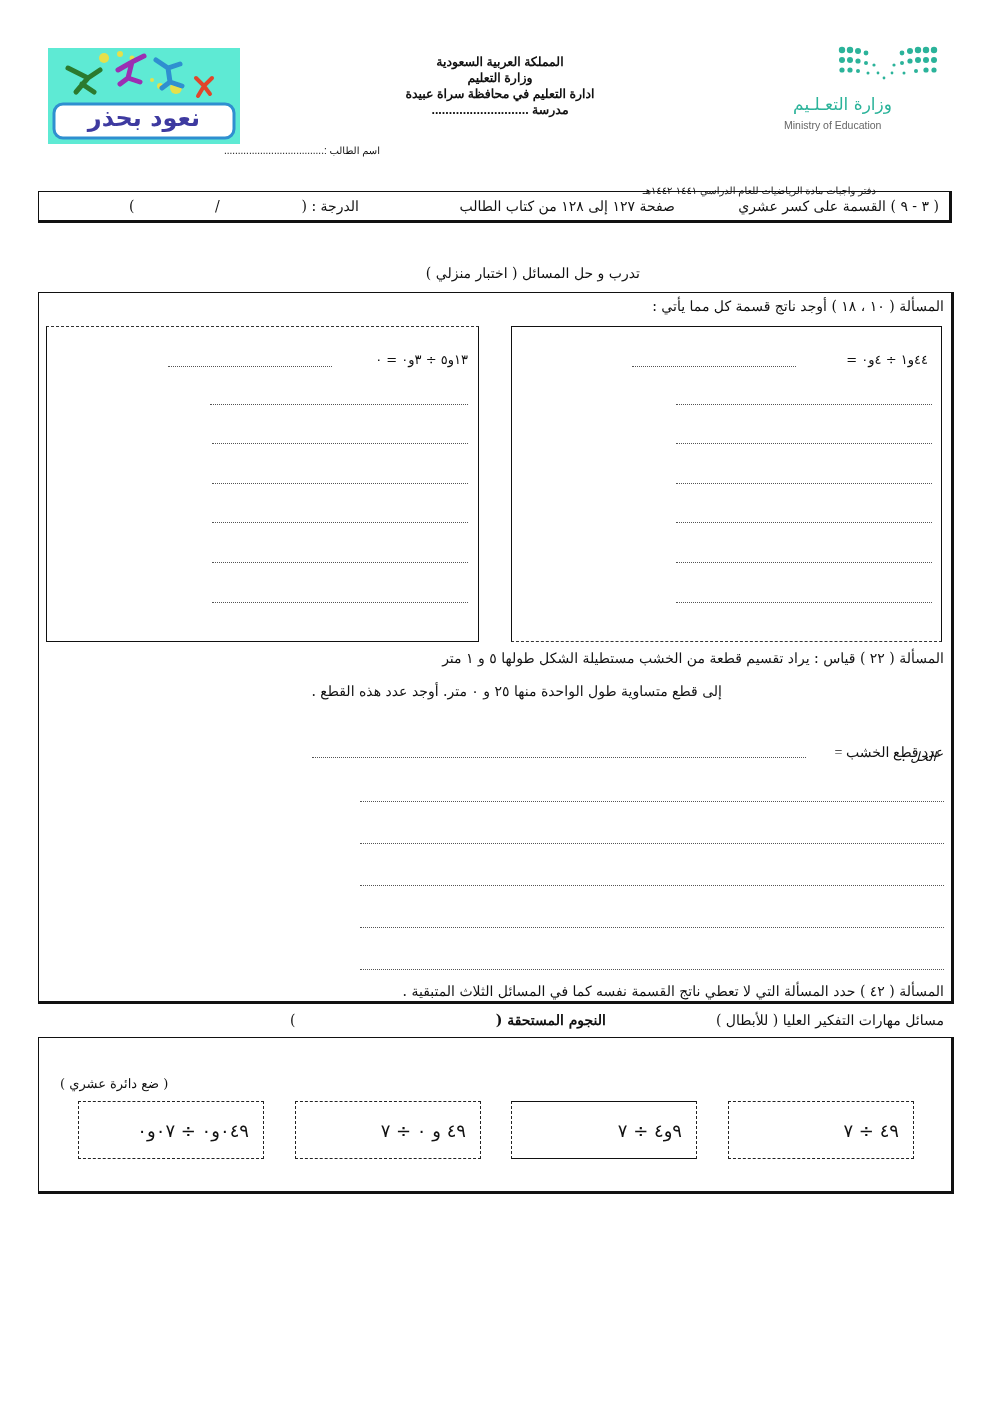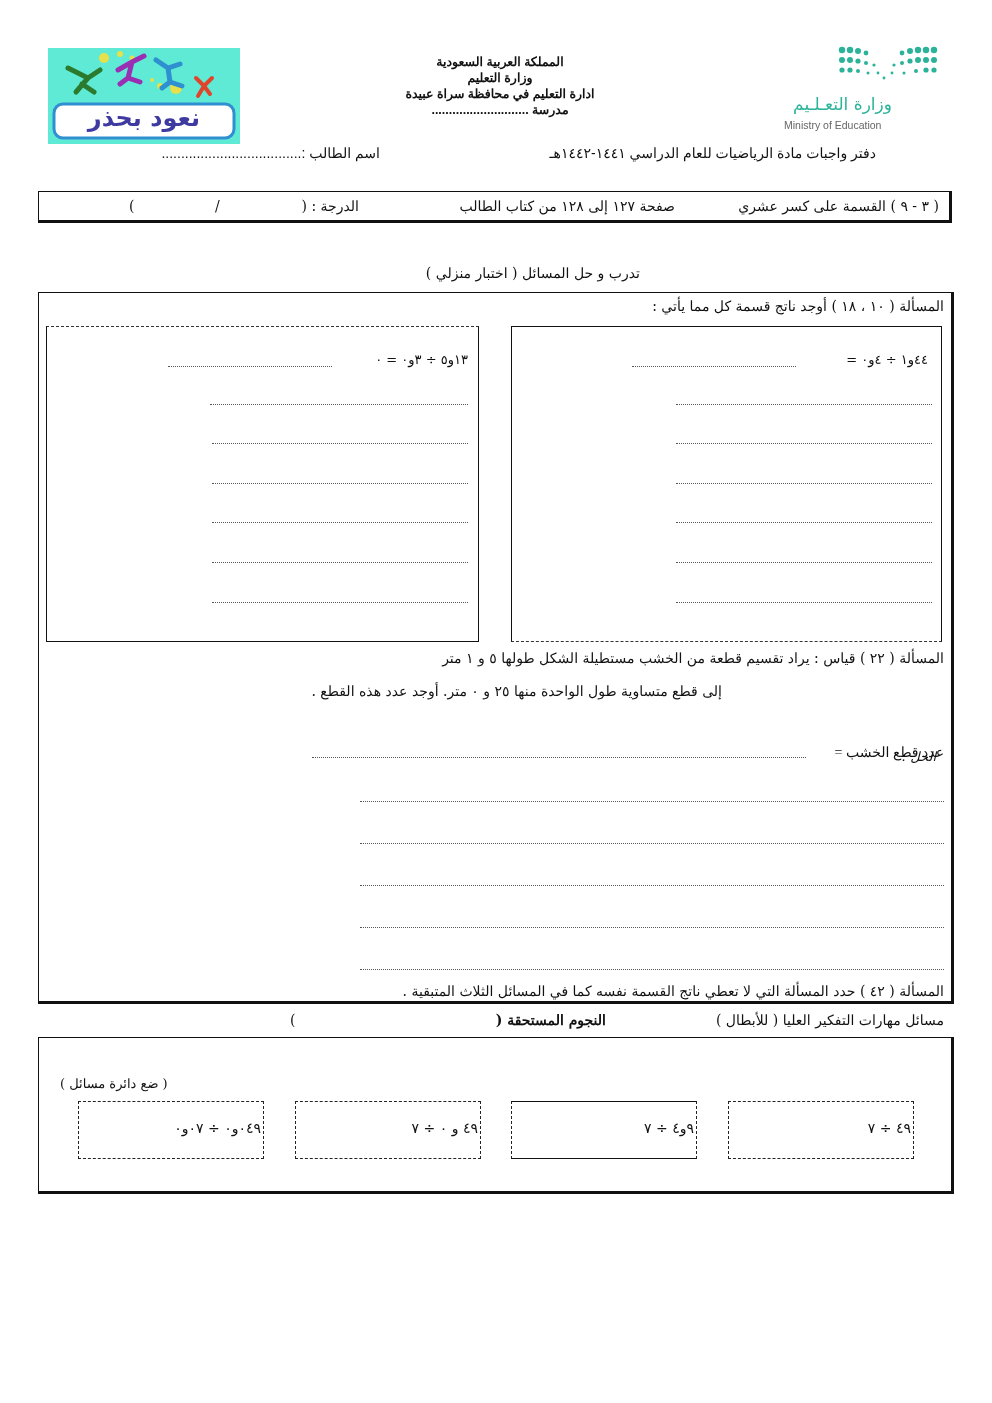--- a/index.html
+++ b/index.html
@@ -1,34 +1,34 @@
 <!DOCTYPE html>
 <html><head>
 <meta charset="utf-8">
 <style>
   html, body { margin:0; padding:0; background:#fff; }
   body { width:992px; height:1403px; position:relative; font-family:"DejaVu Sans", sans-serif; color:#111; overflow:hidden; }
   .abs { position:absolute; }
   .hdr-center { left:380px; top:54px; width:240px; text-align:center; font-family:"Liberation Sans", sans-serif; font-weight:bold; font-size:12.5px; line-height:16px; direction:rtl; }
   .logo-right { left:780px; top:42px; width:170px; height:92px; }
   .logo-left { left:48px; top:48px; width:192px; height:96px; background:#5eead4; }
-  .topline { top:145px; font-family:"Liberation Sans", sans-serif; font-size:14px; direction:rtl; white-space:nowrap; }
+  .topline { top:145px; font-family:"Liberation Sans", sans-serif; font-size:10px; direction:rtl; white-space:nowrap; }
   .lessonbar { left:38px; top:191px; width:914px; height:32px; border:1.5px solid #111; border-right:3px solid #111; border-bottom:3px solid #111; box-sizing:border-box; }
   .lessonbar span { position:absolute; top:6px; font-family:"DejaVu Serif", serif; font-size:14px; direction:rtl; white-space:nowrap; }
   .section-title { font-family:"DejaVu Serif", serif; font-size:14px; direction:rtl; white-space:nowrap; }
   .bigbox { border:1.5px solid #111; border-right:3px solid #111; border-bottom:3px solid #111; box-sizing:border-box; }
   .qtext { font-family:"DejaVu Serif", serif; font-size:14px; direction:rtl; white-space:nowrap; }
   .workbox { border:1.5px solid #111; box-sizing:border-box; }
   .workbox.left { border-top:1.5px dashed #333; }
   .workbox.right { border-bottom:1.5px dashed #333; }
   .dots { border-bottom:1px dotted #555; height:0; }
   .expr { font-family:"DejaVu Sans", sans-serif; font-size:13px; direction:rtl; white-space:nowrap; }
   .choice { border:1.3px dashed #222; box-sizing:border-box; height:58px; top:1101px; width:186px; }
   .choice.solid { border-top:1.5px solid #111; border-bottom:1.5px solid #111; }
-  .choice span { position:absolute; right:2px; top:18px; font-size:14px; direction:rtl; white-space:nowrap; }
+  .choice span { position:absolute; right:14px; top:18px; font-size:18px; direction:rtl; white-space:nowrap; }
 </style>
 </head>
 <body>
 
 <div class="abs logo-right">
   <svg width="170" height="60" viewBox="0 0 170 60">
     <g fill="#2bb39a">
       <circle cx="62" cy="8" r="3.2"></circle>
         <circle cx="70" cy="8" r="3.2"></circle>
         <circle cx="78" cy="9" r="3"></circle>
@@ -83,21 +83,21 @@
       <circle cx="104" cy="32" r="2" fill="#e6e04a"></circle>
     <path d="M20 20 L40 30 L28 44 M40 30 L52 22 M34 36 L46 44" stroke="#2b7a2e" stroke-width="5" fill="none" stroke-linecap="round"></path>
     <path d="M70 22 L84 14 L96 8 M84 14 L80 30 L72 36 M80 30 L92 34" stroke="#9b2fb3" stroke-width="5" fill="none" stroke-linecap="round"></path>
     <path d="M108 12 L120 20 L132 16 M120 20 L122 34 L114 40 M122 34 L134 38" stroke="#2f8fd0" stroke-width="5" fill="none" stroke-linecap="round"></path>
     <path d="M148 30 L156 38 L164 30 M156 38 L150 48 M156 38 L162 46" stroke="#e0452b" stroke-width="4" fill="none" stroke-linecap="round"></path>
     <rect x="6" y="56" width="180" height="34" rx="9" fill="#fff" stroke="#2f8fd0" stroke-width="3"></rect>
   </svg>
   <div style="position:absolute; left:0; top:56px; width:192px; text-align:center; font-family:'DejaVu Sans',sans-serif; font-weight:bold; font-size:24px; color:#3e3aa0; direction:rtl;">نعود بحذر</div>
 </div>
 
-<div class="abs topline" style="right:116px;">دفتر واجبات مادة الرياضيات للعام الدراسي ١٤٤١-١٤٤٢هـ</div>
+<div class="abs topline" style="right:116px;margin-top:40px;">دفتر واجبات مادة الرياضيات للعام الدراسي ١٤٤١-١٤٤٢هـ</div>
 <div class="abs topline" style="right:612px;">اسم الطالب :....................................</div>
 
 <div class="abs lessonbar">
   <span style="right:10px;">( ٣ - ٩ ) القسمة على كسر عشري</span>
   <span style="right:274px;">صفحة ١٢٧ إلى ١٢٨ من كتاب الطالب</span>
   <span style="right:590px;text-align:right;">الدرجة :  (</span>
   <span style="left:176px;">/</span>
   <span style="left:90px;">)</span>
 </div>
 
@@ -137,21 +137,21 @@
 <div class="abs dots" style="left:360px; top:885px; width:584px;"></div>
 <div class="abs dots" style="left:360px; top:927px; width:584px;"></div>
 <div class="abs dots" style="left:360px; top:969px; width:584px;"></div>
 
 <div class="abs section-title" style="right:48px; top:1012px;">مسائل مهارات التفكير العليا  (  للأبطال  )</div>
 <div class="abs section-title" style="right:386px; top:1012px; font-weight:bold;">النجوم المستحقة (</div>
 <div class="abs section-title" style="left:290px; top:1012px;">)</div>
 
 <div class="abs bigbox" style="left:38px; top:1037px; width:916px; height:157px;"></div>
 <div class="abs qtext" style="right:48px; top:983px;text-align:right;">المسألة ( ٤٢ ) حدد المسألة التي لا تعطي ناتج القسمة نفسه كما في المسائل الثلاث المتبقية .</div>
-<div class="abs qtext" style="left:60px; top:1076px; font-size:13px;">(  ضع دائرة مسائل  )</div>
+<div class="abs qtext" style="left:60px; top:1076px; font-size:13px;">(  ضع دائرة عشري  )</div>
 
 <div class="abs choice" style="left:728px;">
   <span>٤٩ ÷ ٧</span>
 </div>
 <div class="abs choice solid" style="left:511px;">
   <span>٩و٤  ÷  ٧</span>
 </div>
 <div class="abs choice" style="left:295px;">
   <span>٤٩ و ٠  ÷  ٧</span>
 </div>

